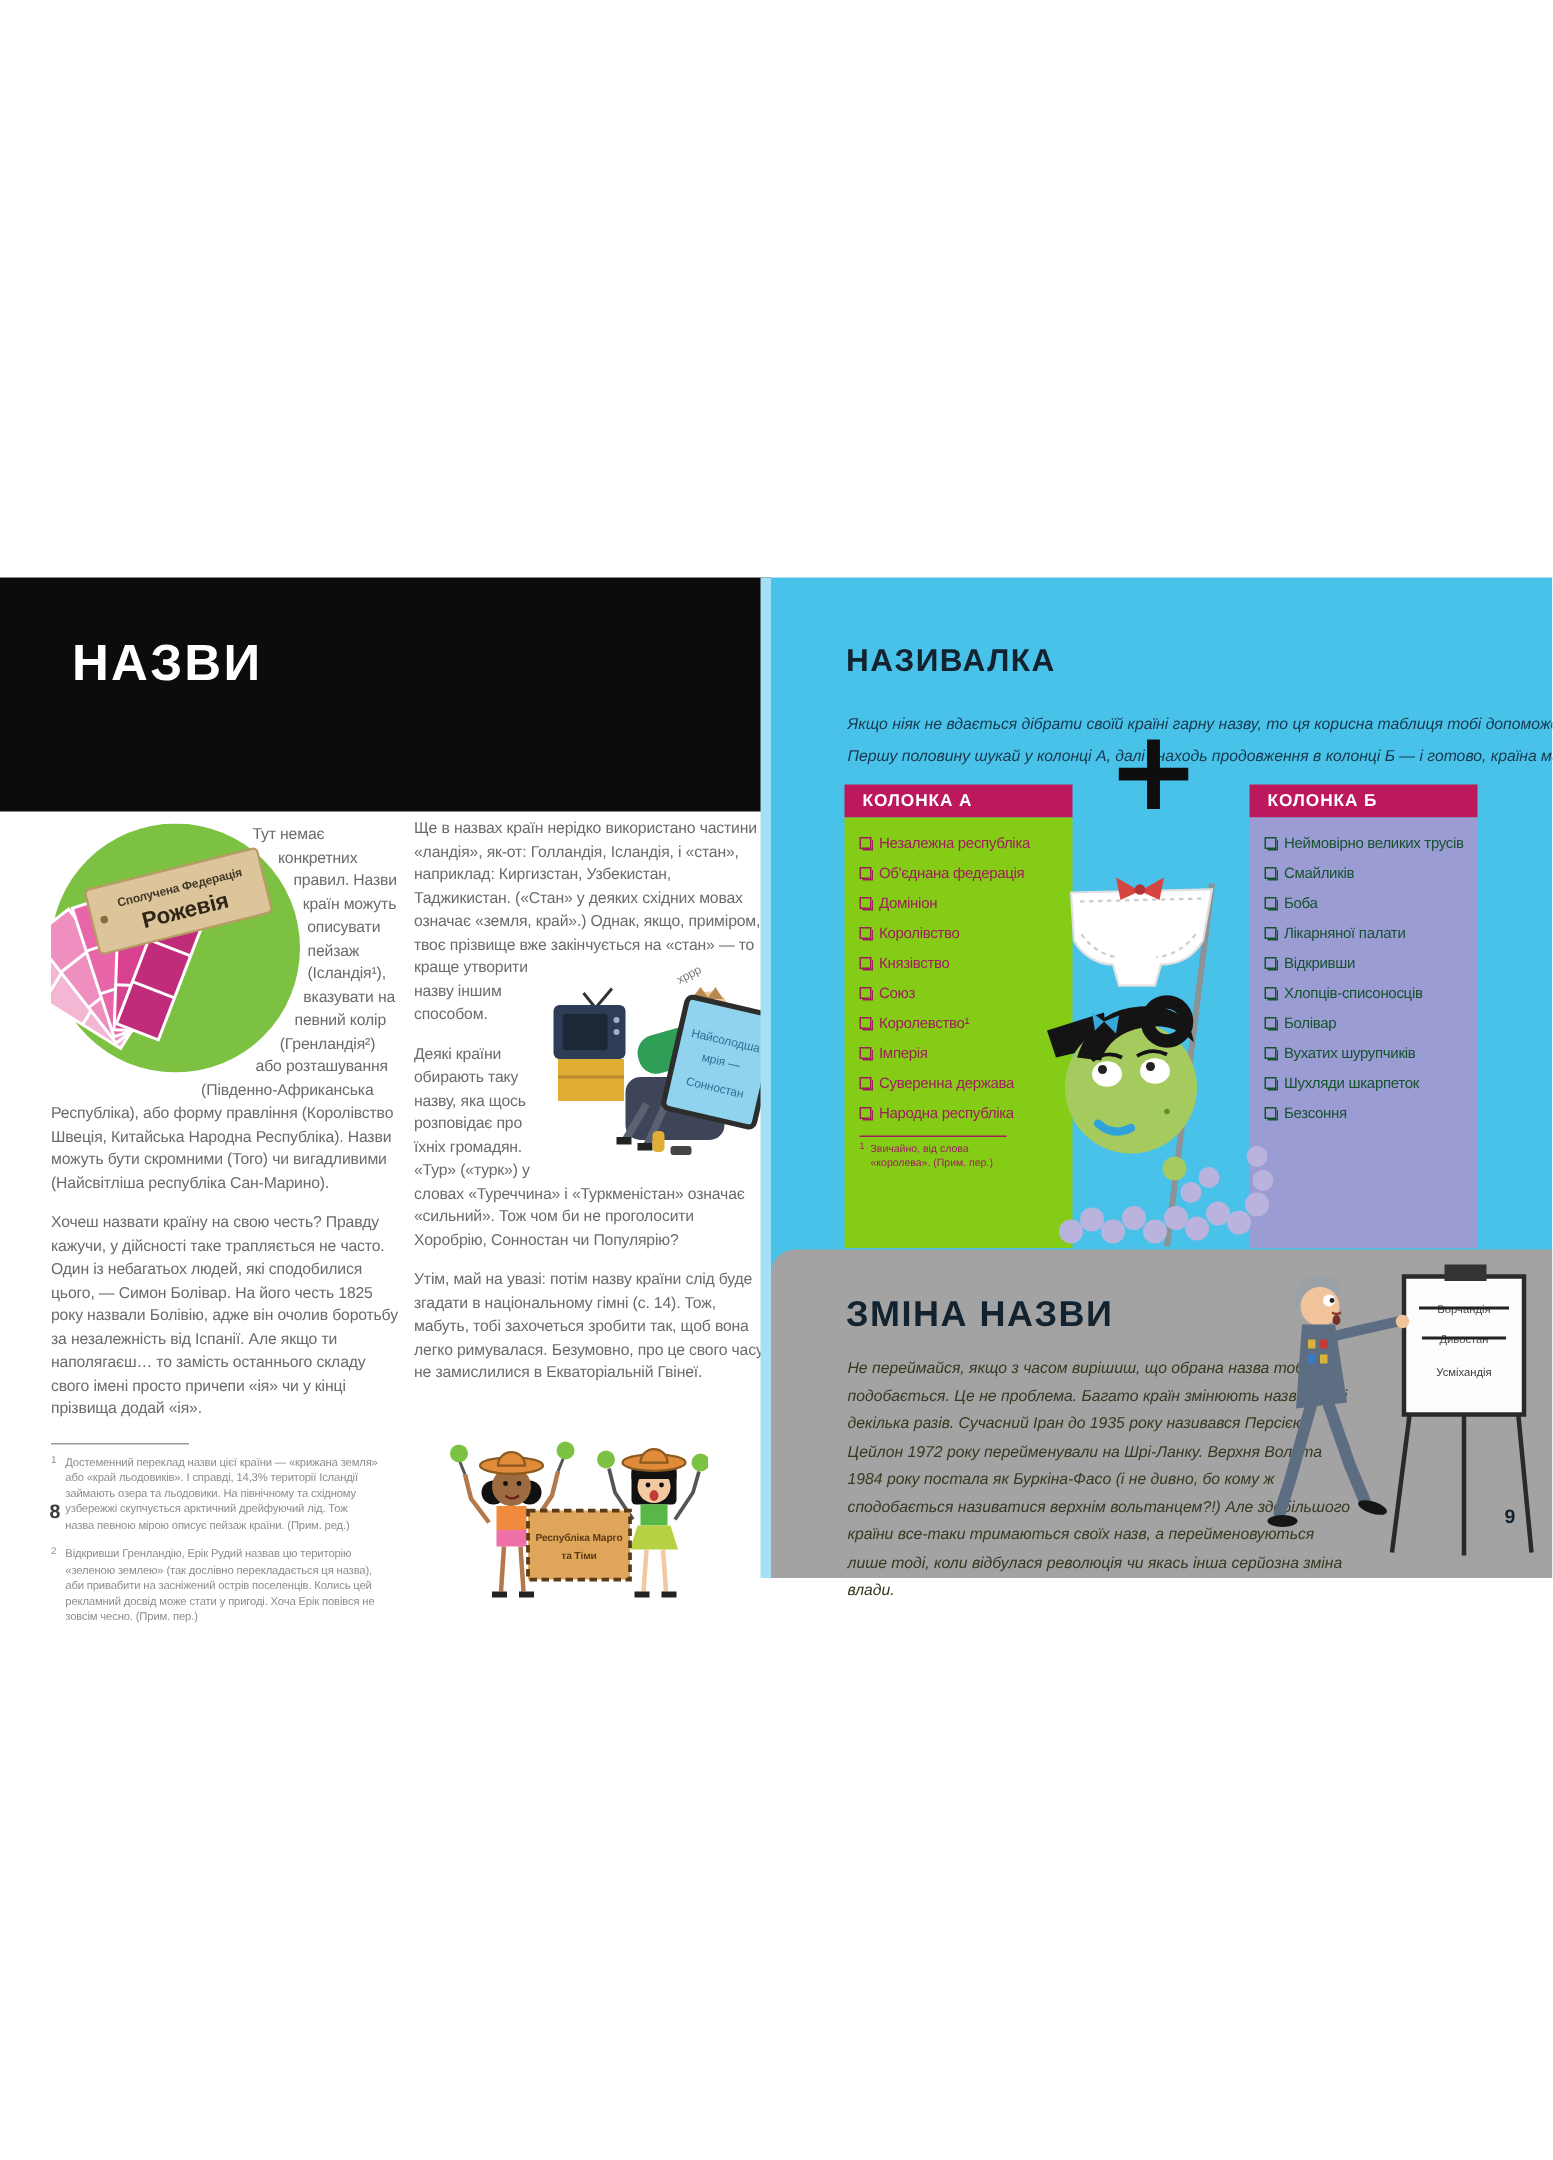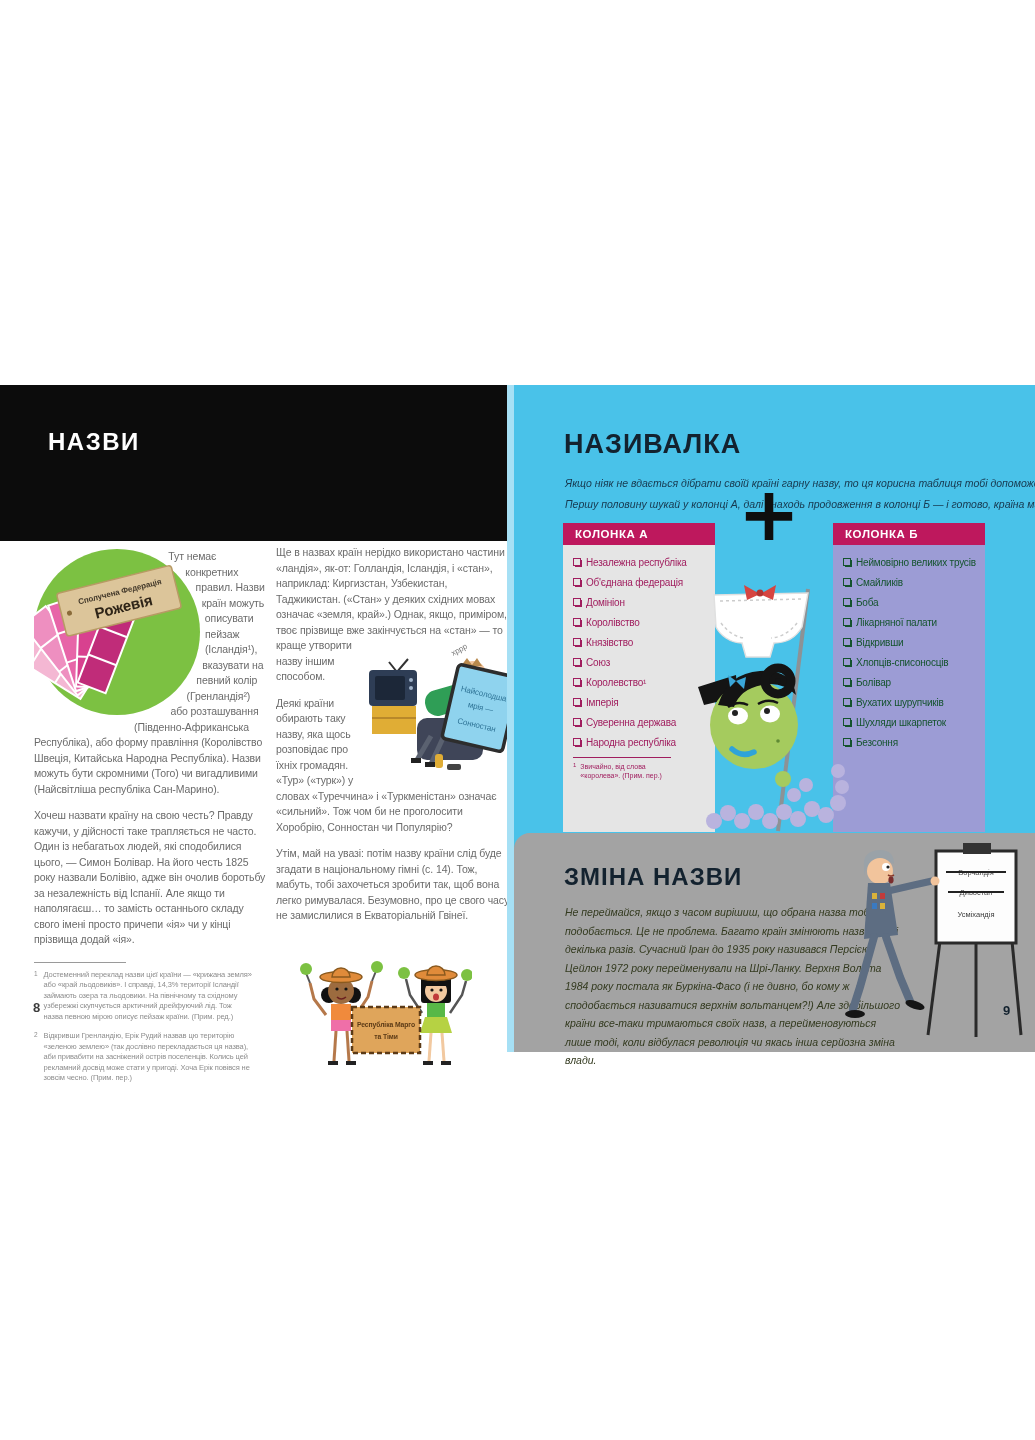--- a/index.html
+++ b/index.html
@@ -1,49 +1,49 @@
 <!DOCTYPE html>
 <html><head>
 <meta charset="utf-8">
 <style>
   html,body{margin:0;padding:0;background:#ffffff;}
   .spread{position:relative;width:1035px;height:1440px;background:#ffffff;overflow:hidden;
           font-family:"Liberation Sans",sans-serif;}
   
   .black-title-block{position:absolute;left:0;top:385px;width:514px;height:156px;background:#0c0c0c;}
-  .book-title{margin:0;padding:34px 0 0 48px;color:#ffffff;font-size:24px;line-height:46px;
+  .book-title{margin:0;padding:34px 0 0 48px;color:#ffffff;font-size:34px;line-height:46px;
               font-weight:800;letter-spacing:1.5px;}
   .col1{position:absolute;left:34px;top:549px;width:233px;color:#6b6b6b;
         font-size:10.5px;line-height:15.5px;letter-spacing:-0.1px;}
   .badge-float{float:left;width:166px;height:166px;shape-outside:circle(50% at 50% 50%);
                margin:0 5px 6px 0;}
   .col1 p,.col2 p{margin:0 0 11px 0;}
   .footnotes{margin-top:14px;width:218px;}
   .footnote-rule{width:92px;border-top:1.5px solid #9a9a9a;margin-bottom:7px;}
   .footnote{display:flex;gap:6px;font-size:7.5px;line-height:10.5px;color:#8d8d8d;margin-bottom:9px;}
   .footnote .fn-num{font-size:6.5px;position:relative;top:-1px;flex:0 0 auto;}
   .page-num-left{position:absolute;left:33px;top:1000px;font-size:13px;font-weight:bold;color:#3c3c3c;}
   .col2{position:absolute;left:276px;top:545px;width:235px;color:#6b6b6b;
         font-size:10.5px;line-height:15.5px;letter-spacing:-0.1px;}
   .tv-illo{float:right;width:150px;height:146px;margin:2px 0 2px 4px;}
   .kids-illo{width:172px;height:148px;margin:6px 0 0 24px;}
   
   .gutter{position:absolute;left:507px;top:385px;width:7px;height:667px;background:#a6e0f5;}
   .blue-page{position:absolute;left:514px;top:385px;width:521px;height:667px;background:#49c2e9;}
-  .naming-title{position:absolute;left:50px;top:44px;font-size:27px;font-weight:800;
+  .naming-title{position:absolute;left:50px;top:44px;font-size:21px;font-weight:800;
                 color:#13222f;letter-spacing:1px;margin:0;}
   .naming-intro{position:absolute;left:51px;top:88px;font-style:italic;font-size:10.5px;
                 line-height:21px;color:#17384e;white-space:nowrap;}
   .colbox{position:absolute;top:138px;width:152px;}
   .colbox-a{left:49px;}
   .colbox-b{left:319px;border-radius:32px;}
   .colbox-header{background:#be185d;color:#ffffff;font-size:11.5px;font-weight:bold;
                  letter-spacing:0.6px;padding:5px 0 5px 12px;}
   .colbox-body{height:267px;padding:12px 6px 8px 10px;box-sizing:content-box;}
-  .colbox-a .colbox-body{background:#e5e5e5;color:#a01d5e;}
+  .colbox-a .colbox-body{background:#84cc16;color:#a01d5e;}
   .colbox-b .colbox-body{background:#9c9cd5;color:#14532d;}
   ul.items{list-style:none;margin:0;padding:0;font-size:10px;letter-spacing:-0.2px;}
   ul.items li{display:flex;gap:5px;margin-bottom:8px;line-height:12px;white-space:nowrap;align-items:flex-start;}
   .cbx{flex:0 0 auto;width:6px;height:6px;margin-top:1px;border:1.4px solid currentColor;
        box-shadow:1.5px 1.5px 0 -0.5px currentColor;}
   .colA-footnote{margin-top:7px;border-top:1.2px solid #a01d5e;width:72%;padding-top:4px;
                  display:flex;gap:4px;font-size:7px;line-height:9px;color:#a01d5e;}
   .colA-footnote .fn-num{font-size:6px;position:relative;top:-1px;}
   .plus-sign{position:absolute;left:224px;top:92px;font-size:74px;line-height:74px;font-weight:900;
              color:#0e0e0e;font-family:"DejaVu Sans",sans-serif;}

